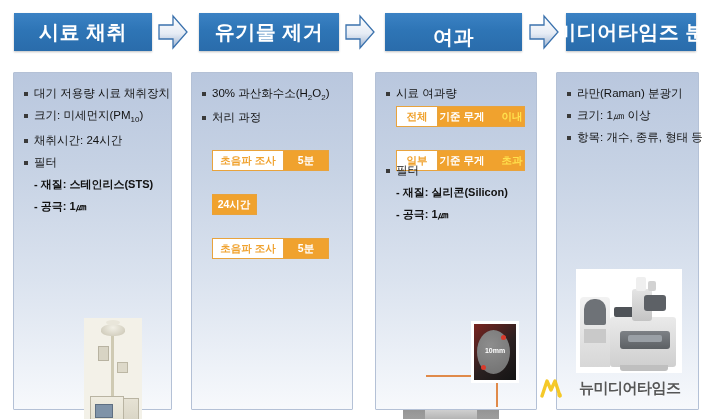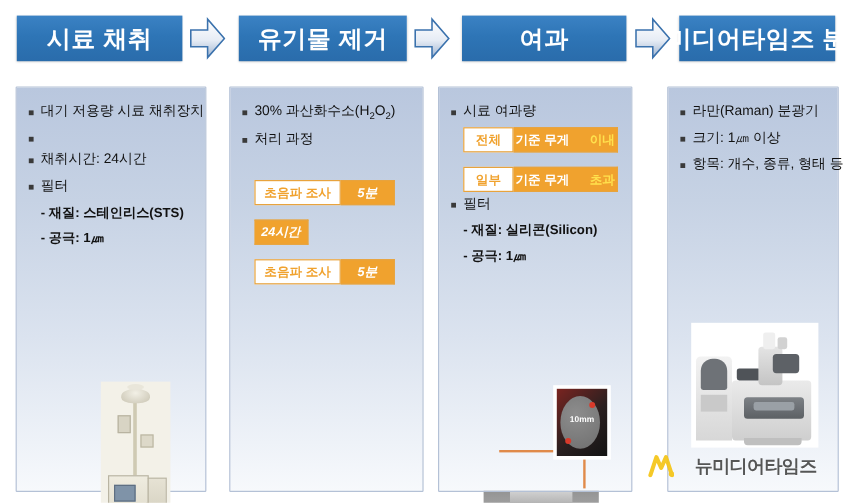--- a/index.html
+++ b/index.html
@@ -18,39 +18,39 @@
     background:linear-gradient(180deg,#3b82c4 0%,#2e75b6 45%,#2a6cab 100%);
     display:flex;align-items:center;justify-content:center;
     box-shadow:0 1px 2px rgba(0,0,0,.25);
   }
   .hdr span{
     color:#ffffff;font-weight:bold;font-size:20px;letter-spacing:.5px;
     white-space:nowrap;
   }
   .h1{left:14px;width:138px;}
   .h2{left:199px;width:140px;}
-  .h3{left:385px;width:137px;}
+  .h3{left:385px;width:137px;align-items:flex-end;}
   .h4{left:566px;width:130px;}
 
   
   .arw{position:absolute;top:14px;width:30px;height:36px;}
   .a1{left:158px;}
   .a2{left:345px;}
   .a3{left:529px;}
 
   
   .panel{
     position:absolute;top:72px;height:336px;
     background:linear-gradient(180deg,#b9c7de 0%,#c6d2e4 28%,#dbe3ef 62%,#eef2f8 88%,#f7f9fc 100%);
     border:1px solid #b4c1d6;
     border-radius:1px;
   }
   .p1{left:13px;width:157px;}
   .p2{left:191px;width:160px;}
-  .p3{left:365px;width:160px;}
+  .p3{left:375px;width:160px;}
   .p4{left:556px;width:141px;}
 
   
   .list{position:absolute;left:10px;right:6px;top:14px;}
   .li{
     display:flex;align-items:flex-start;
     font-size:11.5px;color:#111111;font-weight:normal;
     margin-bottom:9px;line-height:1.15;white-space:nowrap;
   }
   .li .bl{
@@ -58,35 +58,35 @@
     margin-top:5px;margin-right:6px;
   }
   .sub{
     font-size:11px;color:#111;font-weight:bold;
     margin:0 0 9px 10px;white-space:nowrap;line-height:1.15;
   }
   sub{font-size:8px;}
 
   
   .ptab{position:absolute;left:20px;}
-  .prow{display:flex;margin-bottom:12px;}
+  .prow{display:flex;margin-bottom:23px;}
   .pname{
     background:#ffffff;border:1px solid #e8a33d;
     color:#f0a22e;font-weight:bold;font-size:10.5px;
     display:flex;align-items:center;justify-content:center;
     height:19px;white-space:nowrap;
   }
   .pval{
     background:#f0a22e;border:1px solid #e8a33d;border-left:none;
     color:#ffffff;font-weight:bold;font-size:10.5px;
     display:flex;align-items:center;justify-content:center;
     height:19px;white-space:nowrap;
   }
   .c2 .pname{width:70px;}
-  .c2 .pval{width:44px;font-style:italic;}
+  .c2 .pval{width:44px;}
   .c3 .pname{width:40px;}
   .c3 .pval{width:86px;gap:17px;}
   .hl{color:#ffe14d;}
 
   
   .photo{position:absolute;background:#ffffff;overflow:hidden;}
 
   
   .sampler{left:70px;top:245px;width:58px;height:120px;background:#f3f1e8;}
   .smp-stack{position:absolute;left:27px;top:16px;width:3px;height:62px;background:#cfcab3;}
@@ -190,20 +190,21 @@
   </div>
 
   <div class="panel p1">
     <div class="list">
       <div class="li">
         <span class="bl"></span>
         <span>대기 저용량 시료 채취장치</span>
       </div>
       <div class="li">
         <span class="bl"></span>
+        <span>크기: 미세먼지(PM<sub>10</sub>)</span>
       </div>
       <div class="li">
         <span class="bl"></span>
         <span>채취시간: 24시간</span>
       </div>
       <div class="li">
         <span class="bl"></span>
         <span>필터</span>
       </div>
       <div class="sub">- 재질: 스테인리스(STS)</div>

